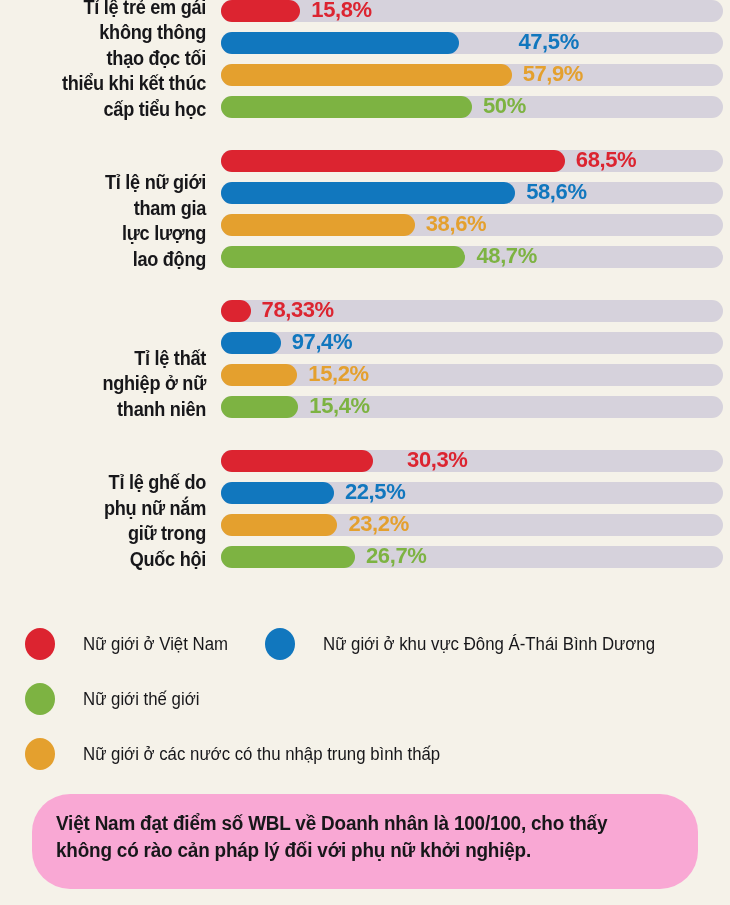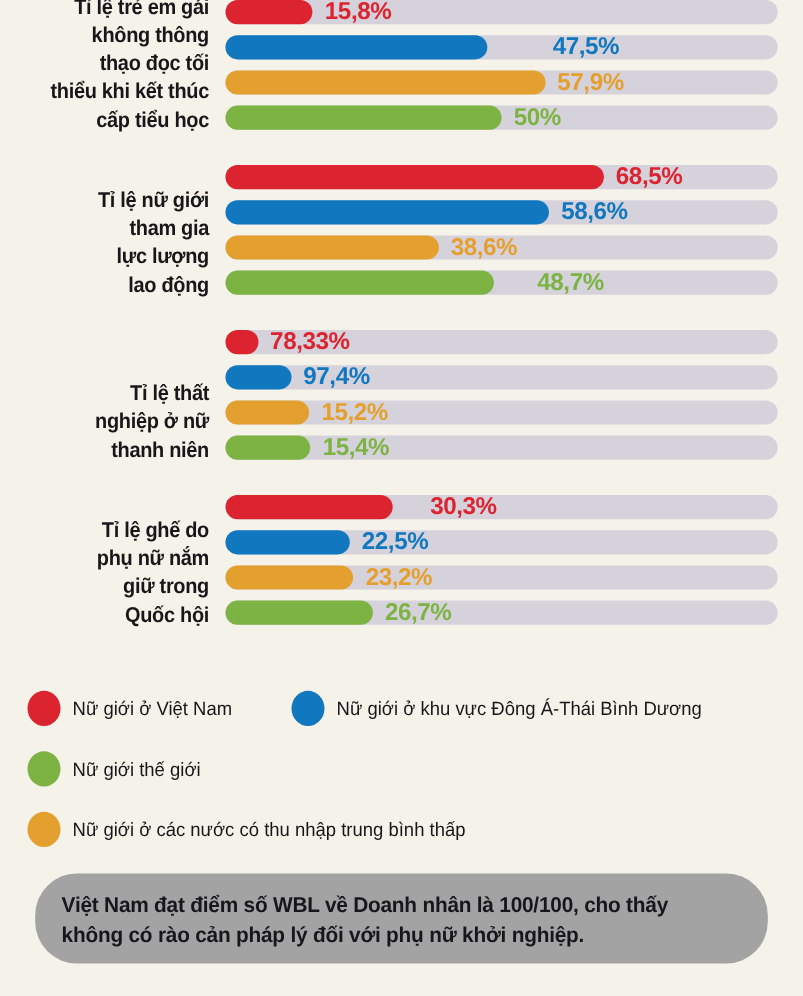--- a/index.html
+++ b/index.html
@@ -18,21 +18,21 @@
 
   #infographic {
     position: relative;
     width: 730px;
     height: 905px;
   }
 
   
   .chart-area {
     position: absolute;
-    left: 0;
+    left: 16px;
     top: 0;
     width: 596px;
   }
 
   .bar-group {
     position: relative;
     width: 730px;
     height: 128px;
     margin-bottom: 22px;
   }
@@ -104,20 +104,21 @@
   }
   .legend-row {
     position: relative;
     height: 55px;
   }
   .legend-item {
     position: absolute;
     top: 0;
     display: flex;
     align-items: center;
+    gap: 17px;
   }
   .legend-dot {
     width: 30px;
     height: 32px;
     border-radius: 50%;
     flex: 0 0 auto;
   }
   .legend-text {
     margin-left: 11px;
     font-size: 17.5px;
@@ -126,22 +127,22 @@
     transform: scaleX(0.96);
     transform-origin: left center;
   }
 
   
   .footnote {
     position: absolute;
     left: 32px;
     top: 794px;
     width: 666px;
-    height: 82px;
-    background: #a3a3a3;
+    height: 95px;
+    background: #f9a8d4;
     border-radius: 38px;
     box-sizing: border-box;
     padding: 16px 24px 0 24px;
   }
   .footnote-text {
     font-weight: bold;
     font-size: 19.5px;
     line-height: 27px;
     color: #17171a;
     letter-spacing: -0.2px;
@@ -204,21 +205,21 @@
             <div class="value" style="left: 305.172px; color: rgb(17, 119, 190);">58,6%</div>
           </div>
           <div class="bar-row">
             <div class="track"></div>
             <div class="fill" style="width: 193.772px; background: rgb(228, 160, 46);"></div>
             <div class="value" style="left: 204.772px; color: rgb(228, 160, 46);">38,6%</div>
           </div>
           <div class="bar-row">
             <div class="track"></div>
             <div class="fill" style="width: 244.474px; background: rgb(125, 179, 66);"></div>
-            <div class="value" style="left: 255.474px; color: rgb(125, 179, 66); margin-left: 28px;">48,7%</div>
+            <div class="value" style="left: 255.474px; color: rgb(125, 179, 66);">48,7%</div>
           </div>
         </div>
       </div>
       <div class="bar-group">
         <div class="group-label" style="top: 45.5px;">
           <span class="lbl-line">Tỉ lệ thất</span>
           <span class="lbl-line">nghiệp ở nữ</span>
           <span class="lbl-line">thanh niên</span>
         </div>
         <div class="rows">

